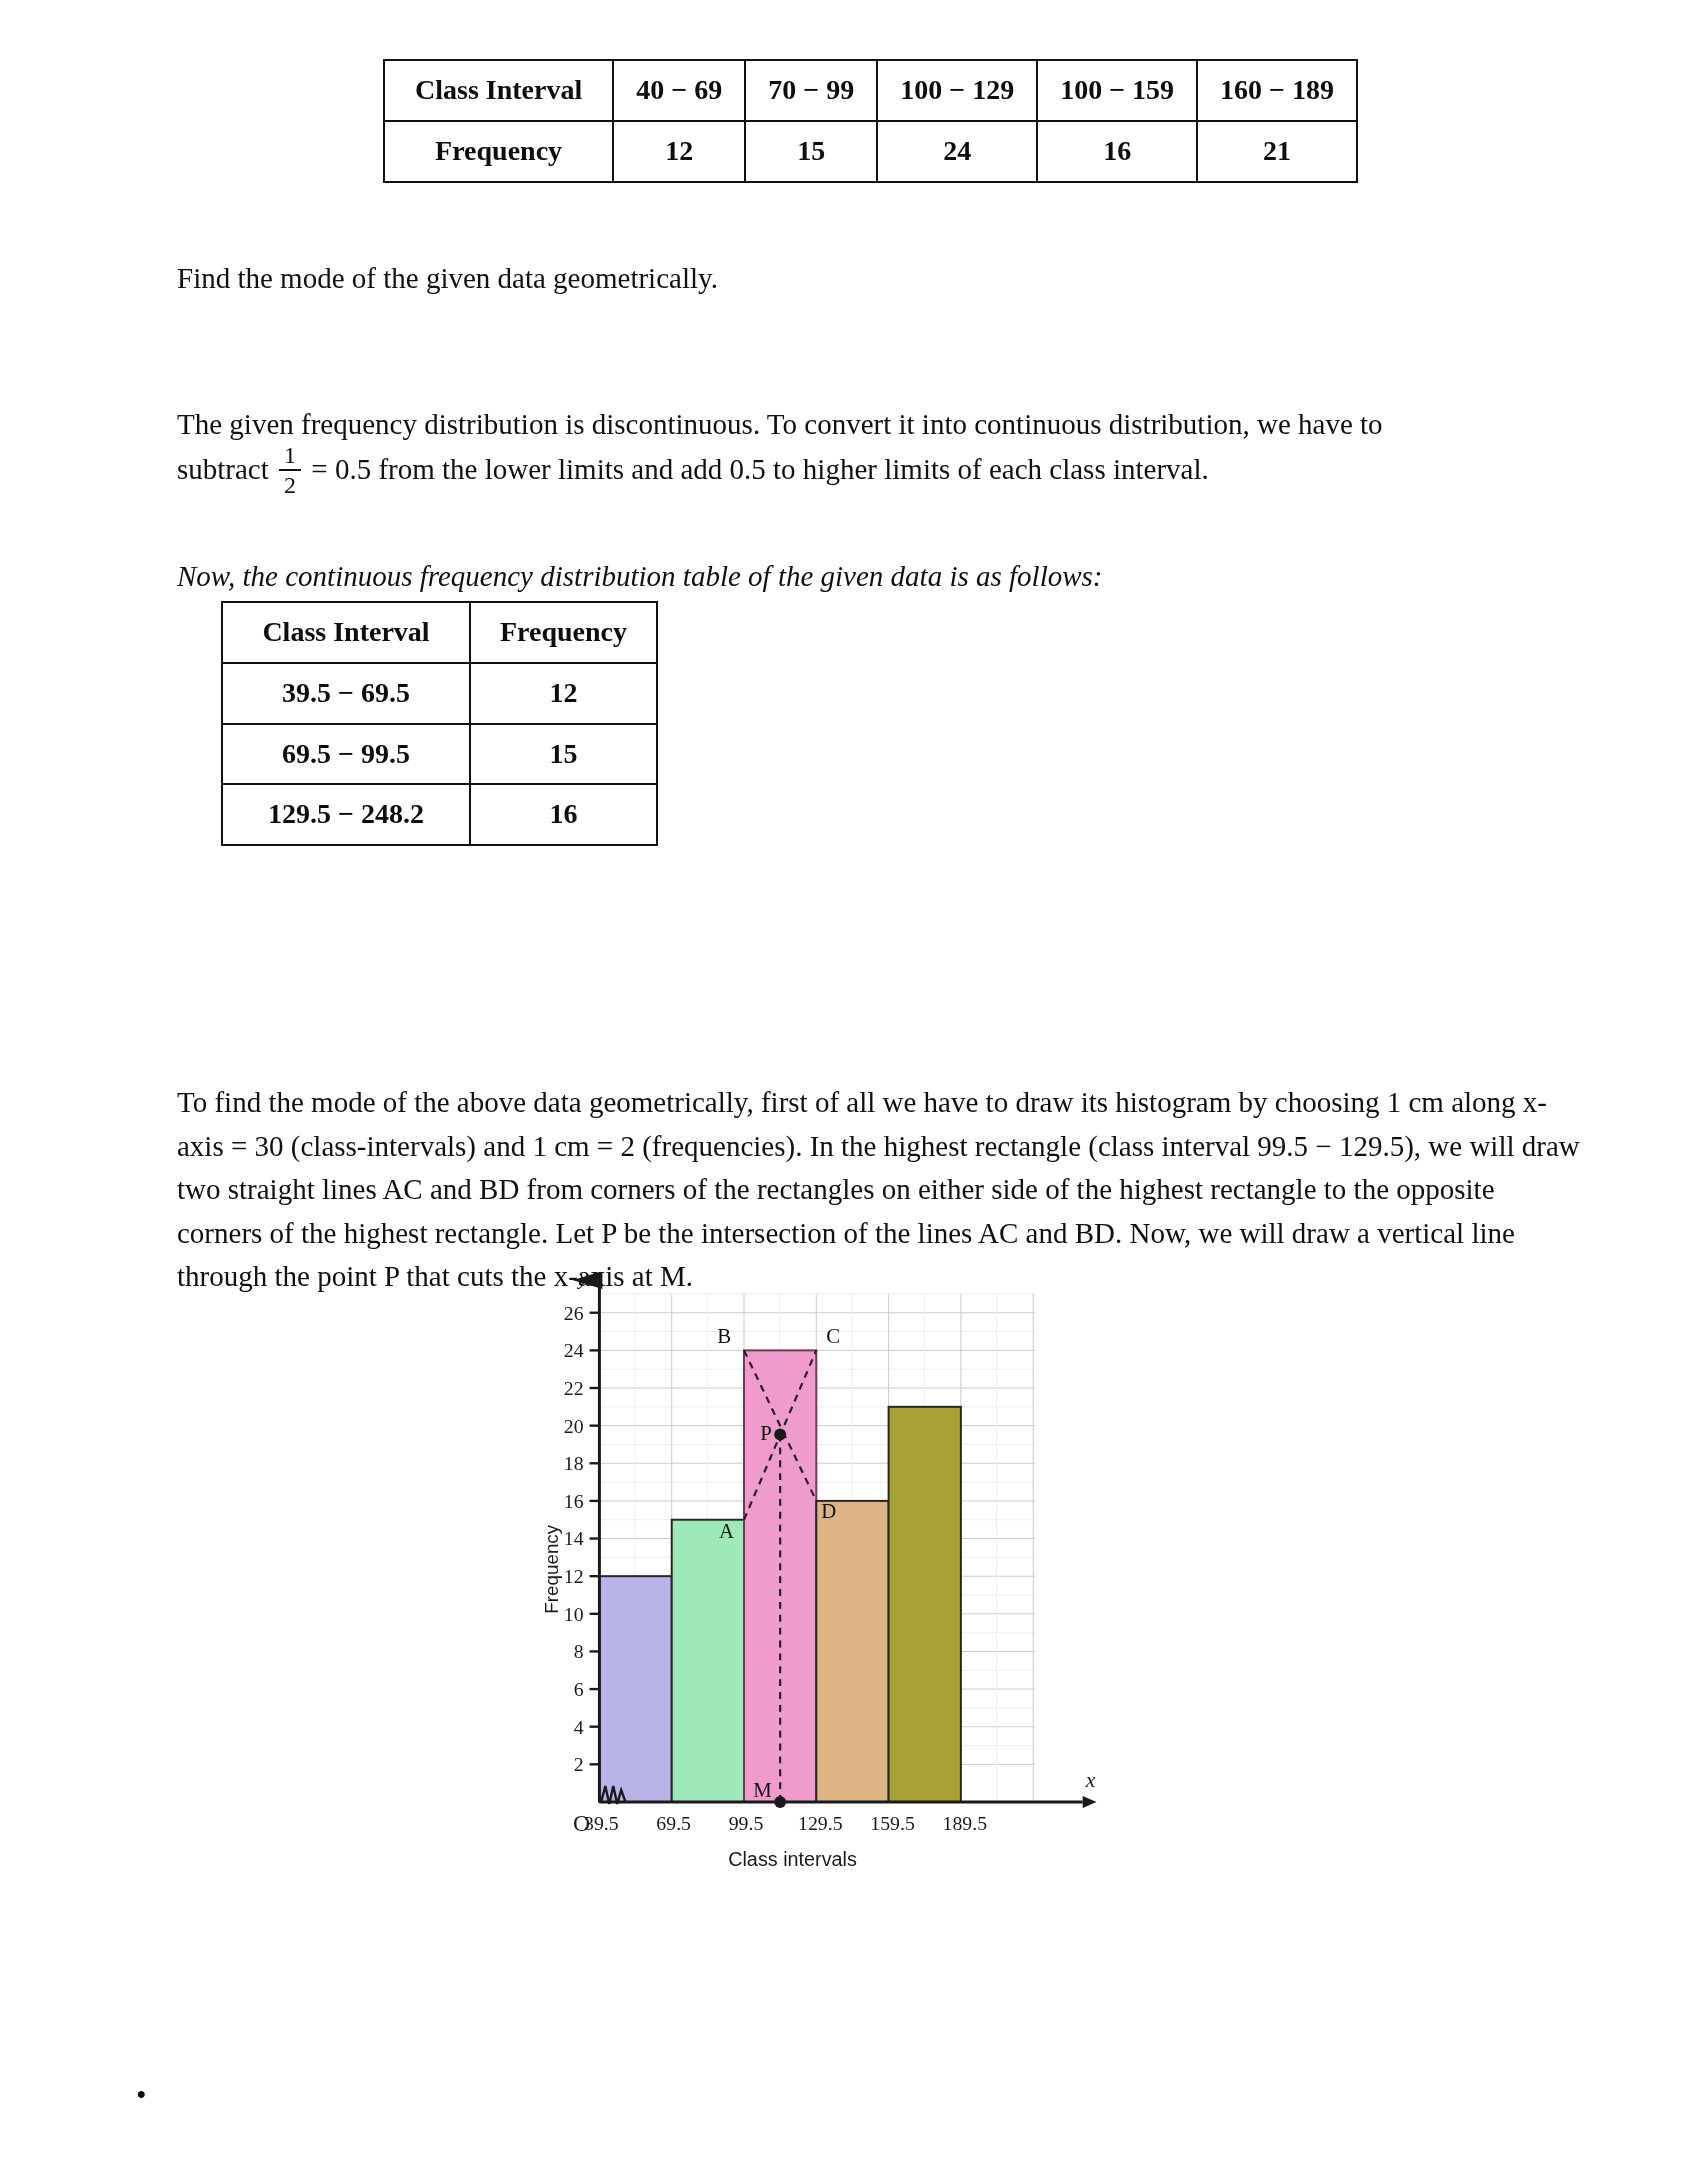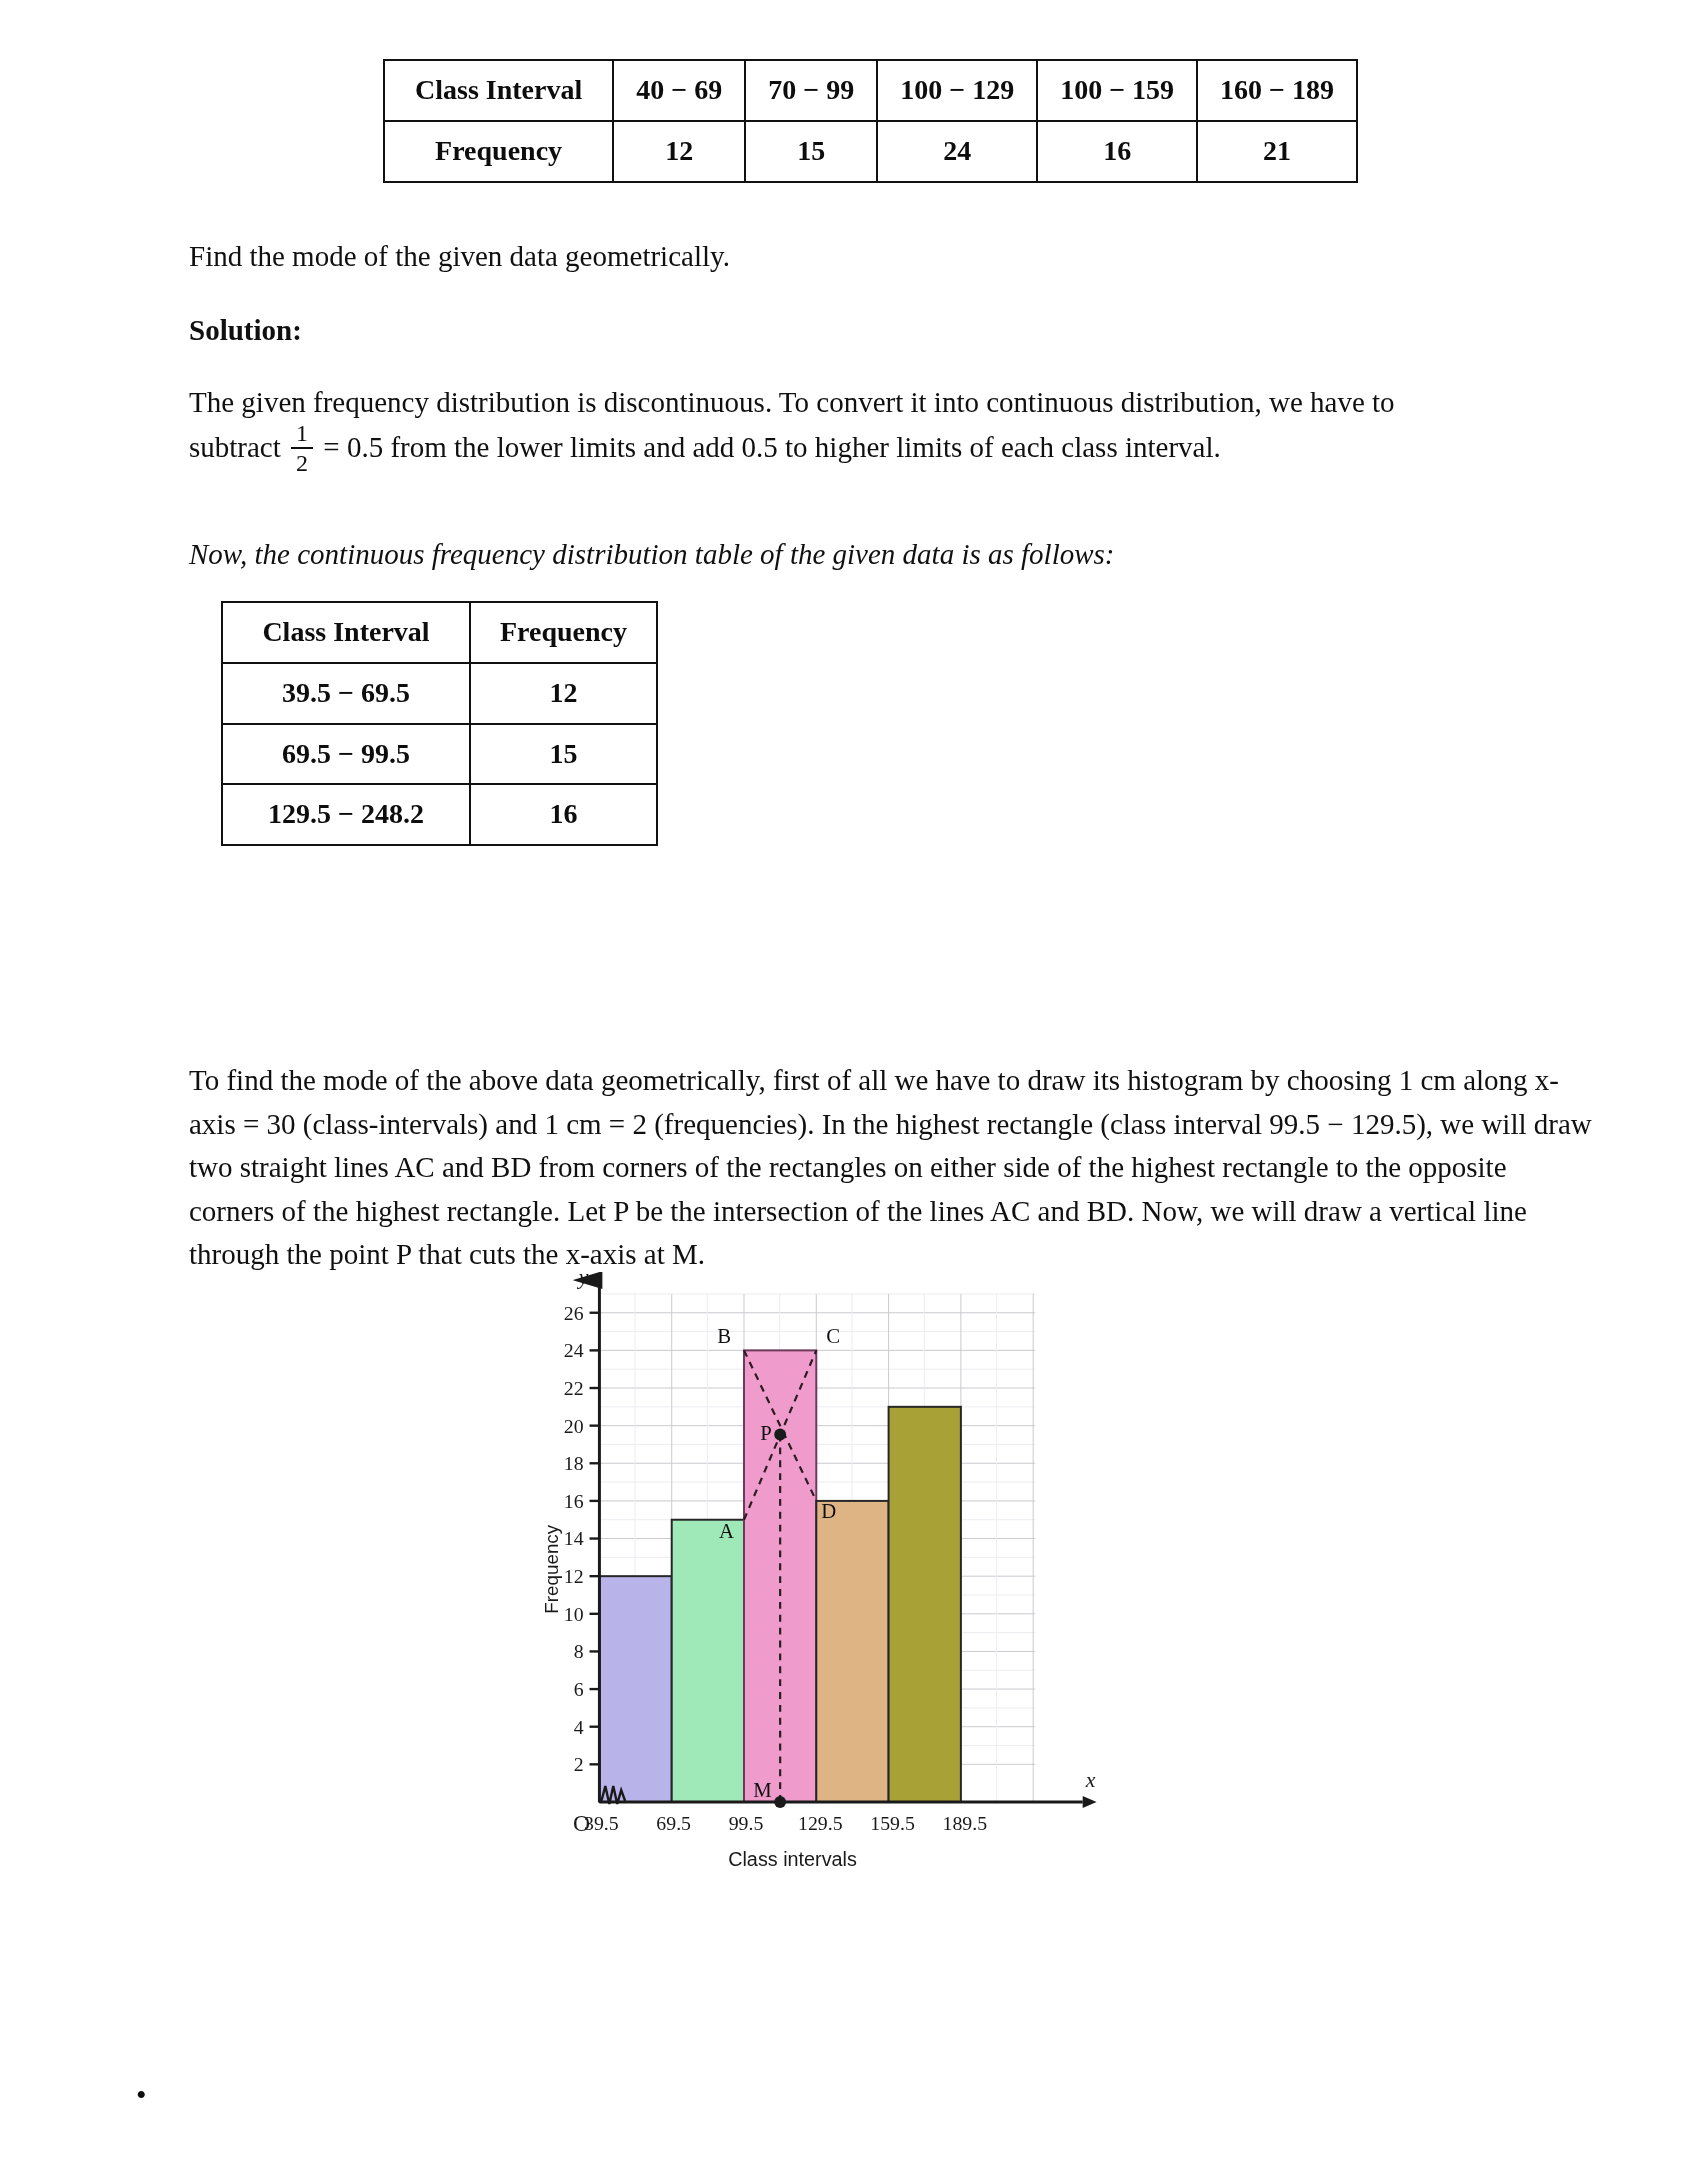--- a/index.html
+++ b/index.html
@@ -61,21 +61,21 @@
   #second-table td.fr { min-width: 133px; }
 
   
   .para {
     position: absolute;
     font-size: 29px;
     line-height: 1.46;
     color: #101010;
   }
   .para.bold { font-weight: bold; }
-  .left-col { left: 189px; width: 1401px; }
+  .left-col { left: 177px; width: 1401px; margin-top: 22px; }
 
   #p-find      { top: 235px; }
   #p-solution  { top: 309px; }
   #p-given     { top: 381px; width: 1396px; }
   #p-now       { top: 533px; font-style: italic; }
   #p-tofind    { top: 1059px; width: 1406px; line-height: 1.5; }
   #p-mrep      { top: 1935px; width: 1406px; line-height: 1.5; }
 
   .frac {
     display: inline-block;
@@ -152,21 +152,20 @@
           <td>24</td>
           <td>16</td>
           <td>21</td>
         </tr>
       </tbody>
     </table>
   </div>
 
   <div class="para left-col" id="p-find">Find the mode of the given data geometrically.</div>
 
-  <div class="para left-col bold" id="p-solution">Solution:</div>
 
   <div class="para left-col" id="p-given">
     <span>The given frequency distribution is discontinuous. To convert it into continuous distribution, we have to</span><br>
     <span>subtract</span>
     <span class="frac">
       <span class="num">1</span>
       <span class="den">2</span>
     </span>
     <span>= 0.5</span>
     <span>from the lower limits and add 0.5 to higher limits of each class interval.</span>

